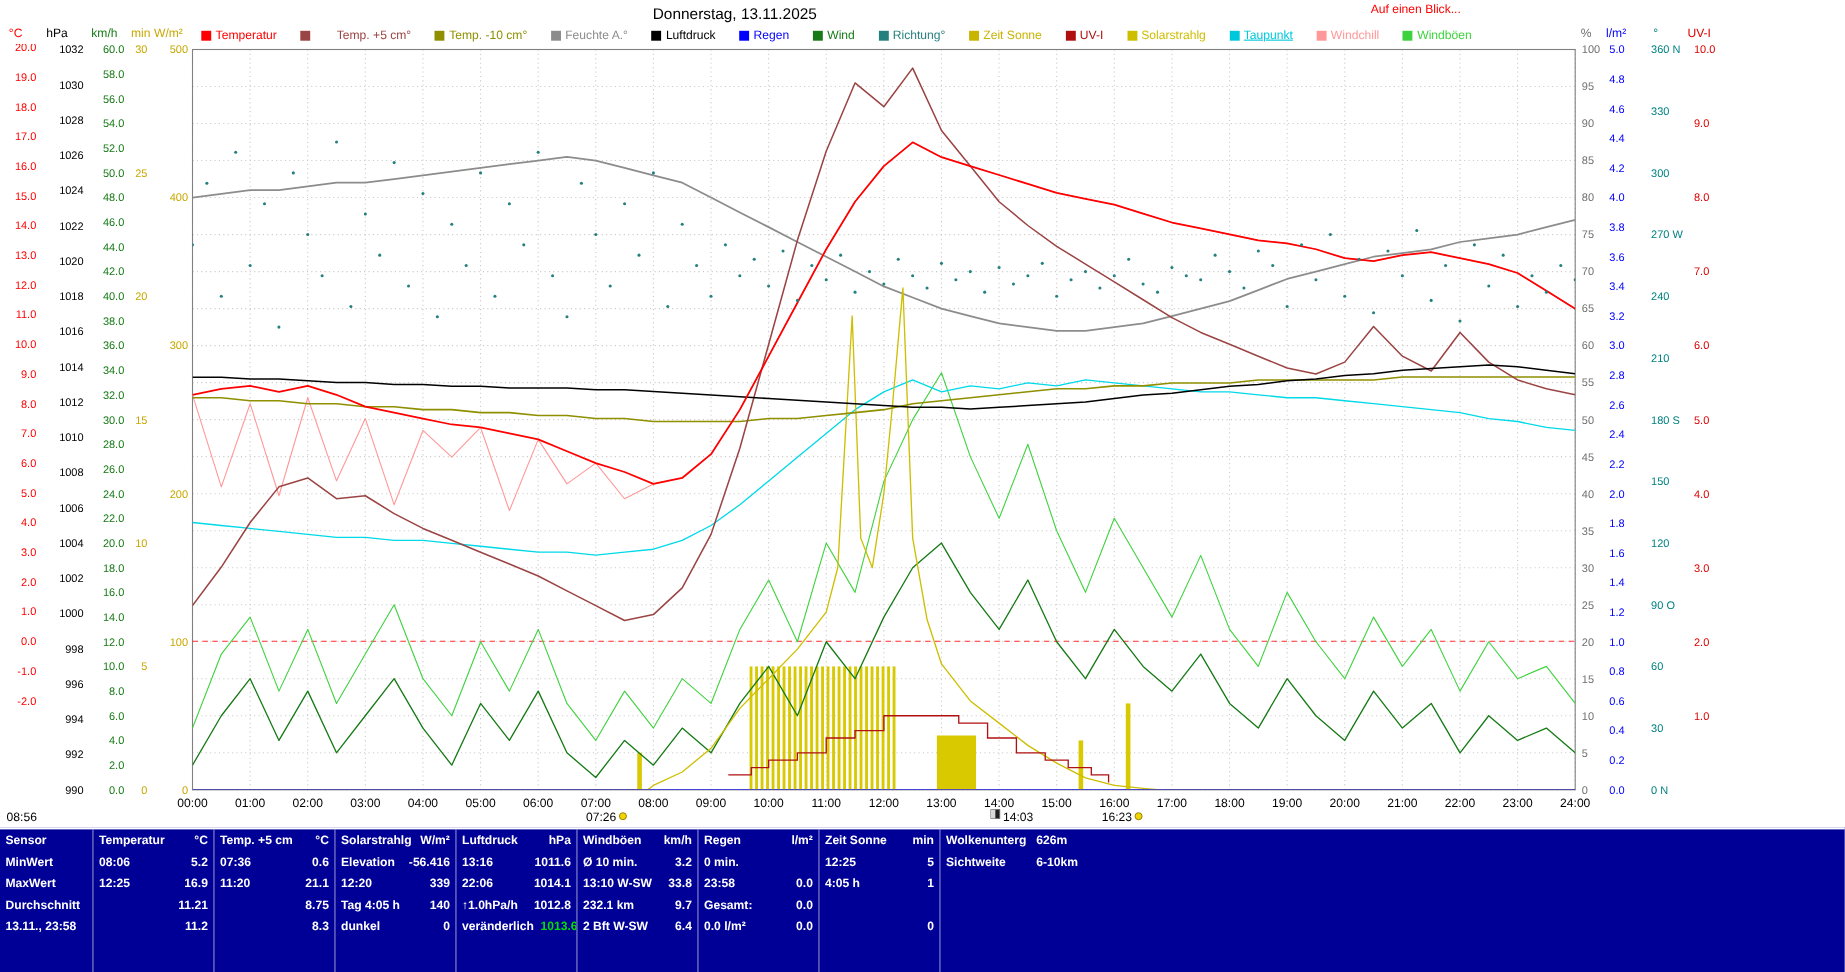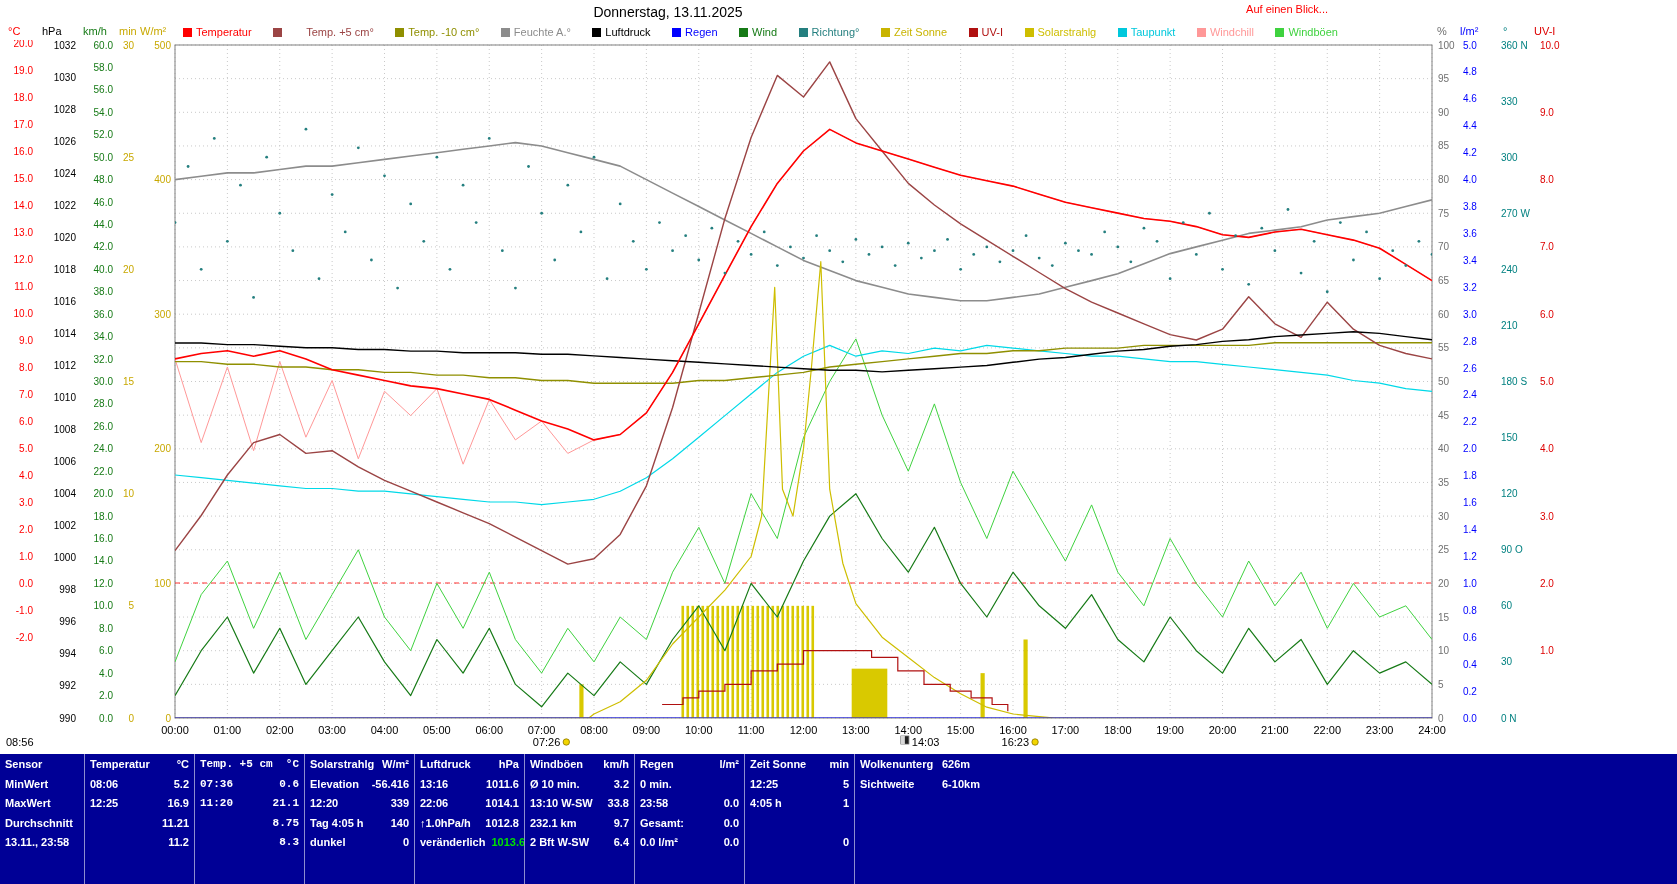--- a/index.html
+++ b/index.html
@@ -99,21 +99,21 @@
         <span class="legend-item">
           <span class="legend-swatch" style="background: rgb(176, 16, 16);"></span>
           <span class="legend-label" style="color: rgb(176, 16, 16);">UV-I</span>
         </span>
         <span class="legend-item">
           <span class="legend-swatch" style="background: rgb(206, 190, 0);"></span>
           <span class="legend-label" style="color: rgb(206, 190, 0);">Solarstrahlg</span>
         </span>
         <span class="legend-item">
           <span class="legend-swatch" style="background: rgb(0, 200, 220);"></span>
-          <span class="legend-label" style="color: rgb(0, 200, 220);">Taupunkt</span>
+          <span class="legend-label" style="color: rgb(0, 200, 220); text-decoration: underline;">Taupunkt</span>
         </span>
         <span class="legend-item">
           <span class="legend-swatch" style="background: rgb(255, 152, 152);"></span>
           <span class="legend-label" style="color: rgb(255, 152, 152);">Windchill</span>
         </span>
         <span class="legend-item">
           <span class="legend-swatch" style="background: rgb(63, 210, 63);"></span>
           <span class="legend-label" style="color: rgb(63, 210, 63);">Windböen</span>
         </span>
       </div>
@@ -568,21 +568,21 @@
         </div>
         <div class="trow">
           <span class="tl"></span>
           <span class="tv">11.21</span>
         </div>
         <div class="trow">
           <span class="tl"></span>
           <span class="tv">11.2</span>
         </div>
       </div>
-      <div class="tcol" style="width: 110px; font-family: Liberation Mono, monospace;">
+      <div class="tcol" style="width: 110px;">
         <div class="trow">
           <span class="tl">Temp. +5 cm</span>
           <span class="tu">°C</span>
         </div>
         <div class="trow">
           <span class="tl">07:36</span>
           <span class="tv">0.6</span>
         </div>
         <div class="trow">
           <span class="tl">11:20</span>

